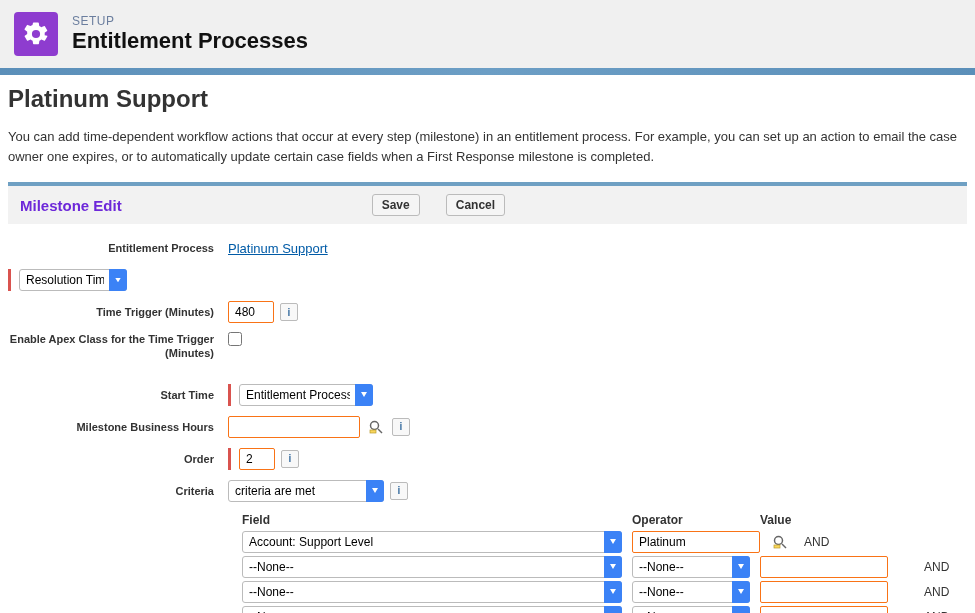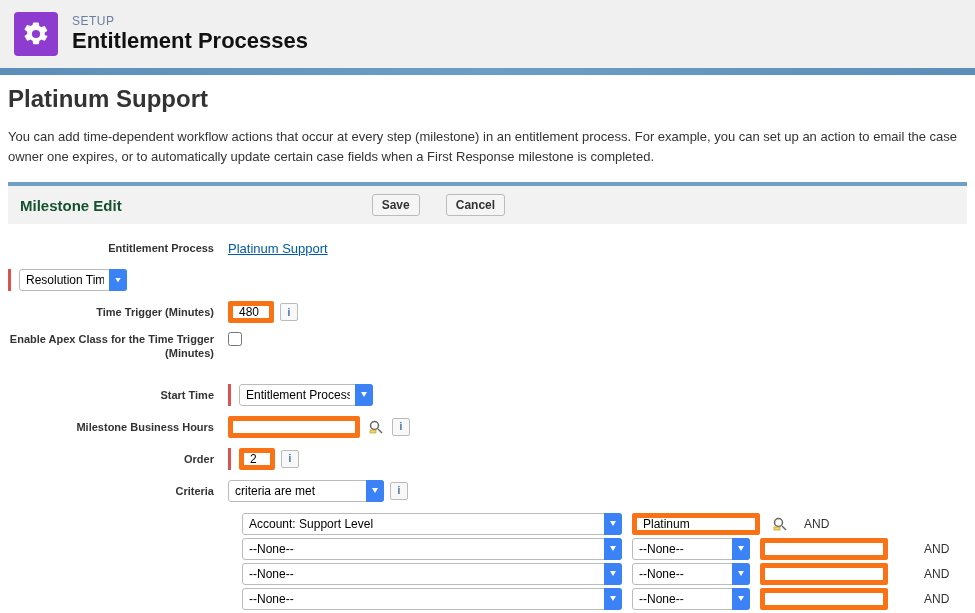--- a/index.html
+++ b/index.html
@@ -8,34 +8,34 @@
   .setup-icon { width: 44px; height: 44px; background: #8e3ccf; border-radius: 4px; display: flex; align-items: center; justify-content: center; }
   .setup-icon svg { width: 28px; height: 28px; fill: #fff; }
   .header-text .setup-label { color: #6b7e9e; font-size: 12px; letter-spacing: 0.5px; }
   .header-text .page-title { font-size: 22px; font-weight: 700; color: #111; }
   .blue-strip { height: 7px; background: linear-gradient(90deg, #5b8fb9, #6c9ec5, #5b8fb9); }
   .main { padding: 10px 8px; }
   .support-title { font-size: 24px; color: #333; margin-bottom: 14px; }
   .intro { font-size: 13px; color: #333; line-height: 1.5; margin-bottom: 16px; }
   .section-border { border-top: 4px solid #6fa0c3; }
   .section-header { background: #f2f2f2; display: flex; align-items: center; padding: 8px 12px; }
-  .section-title { font-weight: 700; font-size: 15px; color: #14532d; flex: 0 0 auto; }
+  .section-title { font-weight: 700; font-size: 15px; color: #6d28d9; flex: 0 0 auto; }
   .section-buttons { margin-left: 230px; display: flex; gap: 6px; }
   .btn { background: #f5f5f5; border: 1px solid #bbb; border-radius: 3px; padding: 3px 9px; font-size: 12px; font-weight: 700; cursor: pointer; color: #333; margin-left: 20px; }
   .form-area { padding: 12px 0 20px 0; }
   .form-row { display: flex; align-items: center; margin-bottom: 8px; min-height: 24px; }
   .form-label { width: 220px; text-align: right; font-size: 11px; font-weight: 700; color: #333; padding-right: 14px; }
   .form-value { display: flex; align-items: center; gap: 6px; }
   .link { color: #015ba7; text-decoration: underline; cursor: pointer; }
   .req-bar { display: inline-block; width: 3px; height: 22px; background: #d9534f; margin-right: 2px; }
   .select-wrap { position: relative; display: inline-flex; align-items: center; }
   .select-field { appearance: none; -webkit-appearance: none; font-size: 12px; padding: 3px 22px 3px 6px; border: 1px solid #bbb; border-radius: 3px; background: #fff; height: 22px; }
   .select-caret { position: absolute; right: 0; top: 0; width: 18px; height: 22px; background: #3b82f6; border-radius: 0 3px 3px 0; display: flex; align-items: center; justify-content: center; pointer-events: none; }
   .select-caret::after { content: ""; display: block; width: 6px; height: 6px; background: #fff; clip-path: polygon(0 0, 100% 0, 50% 80%); margin-top: 1px; }
-  .text-input { font-size: 12px; padding: 3px 6px; border: 5px solid #f97316; border-radius: 2px; height: 22px; }
+  .text-input { font-size: 12px; padding: 3px 6px; border: 1px solid #f97316; border-radius: 2px; height: 22px; }
   .info-btn { width: 18px; height: 18px; border: 1px solid #bbb; border-radius: 2px; background: #f8f8f8; display: inline-flex; align-items: center; justify-content: center; font-size: 10px; font-weight: 700; color: #3b6fa0; cursor: pointer; }
   .lookup-btn { width: 20px; height: 20px; display: inline-flex; align-items: center; justify-content: center; cursor: pointer; }
   .lookup-btn svg { width: 16px; height: 16px; }
   .checkbox { width: 14px; height: 14px; }
   .criteria-table { margin-left: 234px; margin-top: 10px; }
   .criteria-header { display: flex; gap: 10px; font-size: 12px; font-weight: 700; color: #333; margin-bottom: 4px; }
   .col-field { width: 380px; }
   .col-operator { width: 118px; }
   .col-value { width: 128px; }
   .criteria-row { display: flex; gap: 10px; align-items: center; margin-bottom: 3px; }
@@ -156,20 +156,25 @@
           <select class="select-field" style="width:156px">
             <option>criteria are met</option>
           </select>
           <span class="select-caret"></span>
         </span>
         <span class="info-btn">i</span>
       </div>
     </div>
 
     <div class="criteria-table">
+      <div class="criteria-header">
+        <div class="col-field">Field</div>
+        <div class="col-operator">Operator</div>
+        <div class="col-value">Value</div>
+      </div>
       <div id="criteria-rows">
           <div class="criteria-row">
             <span class="select-wrap">
               <select class="select-field field-sel"><option>Account: Support Level</option></select>
               <span class="select-caret"></span>
             </span>
             <input class="text-input val-in" value="Platinum" style="">
             <span class="lookup-btn">
               <svg viewBox="0 0 16 16">
                 <circle cx="6.5" cy="6.5" r="4" fill="none" stroke="#666" stroke-width="1.5"></circle>

